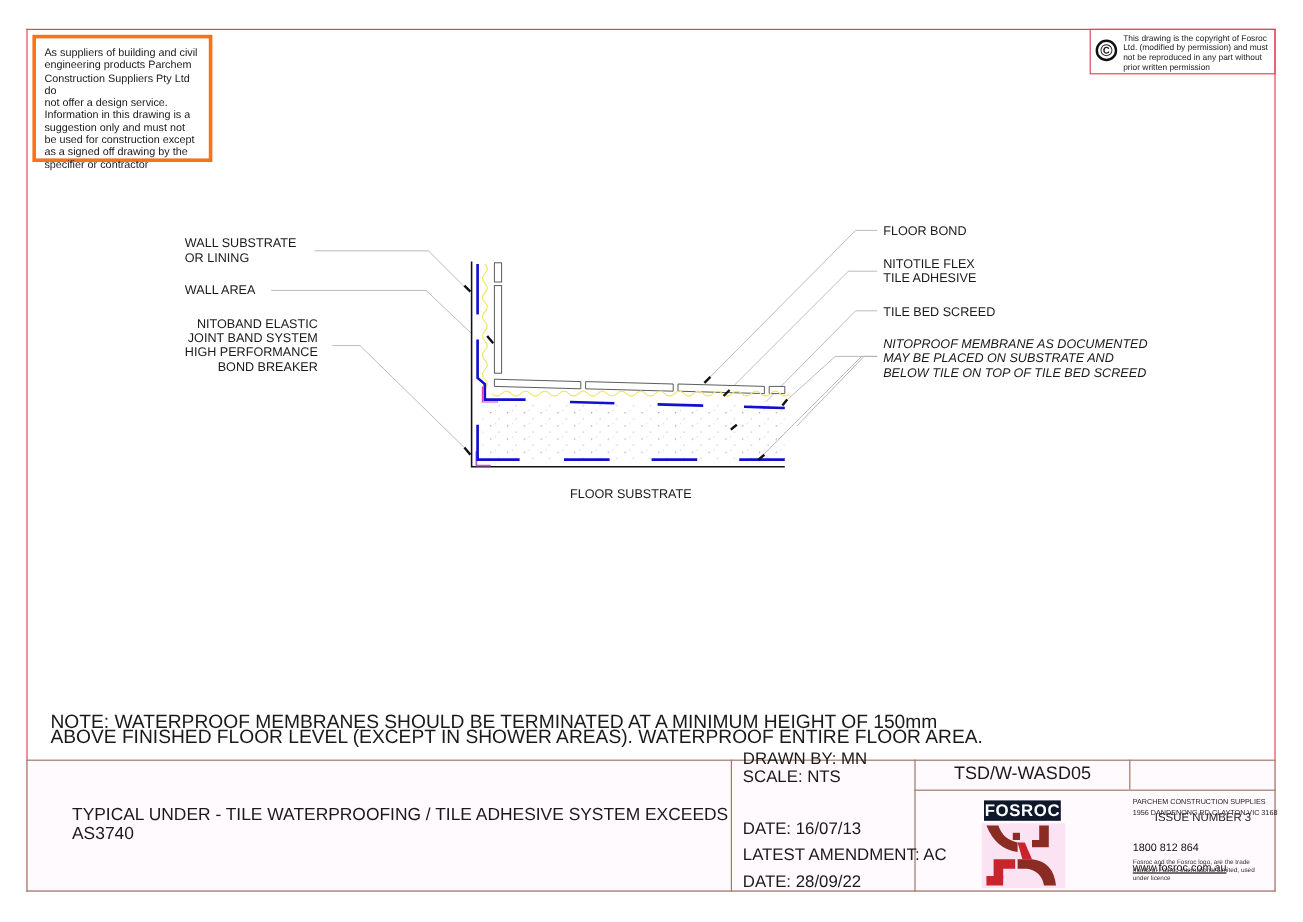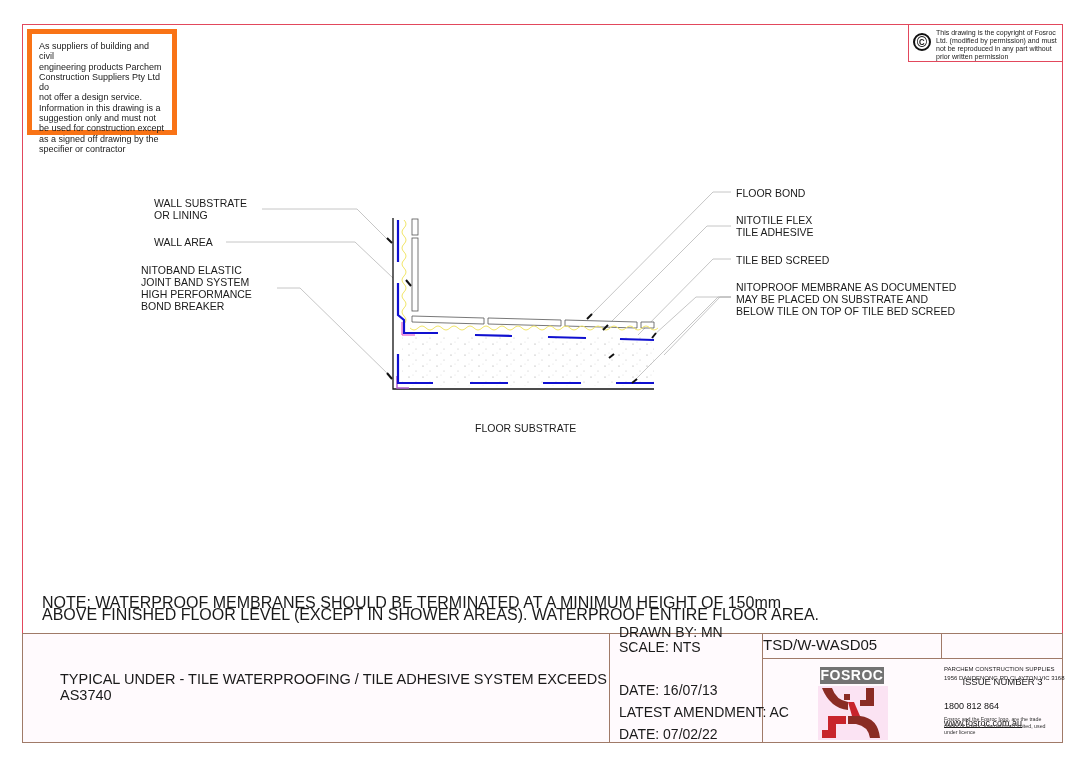--- a/index.html
+++ b/index.html
@@ -1,40 +1,40 @@
 <!DOCTYPE html>
 <html><head>
 <meta charset="utf-8">
 <style>
   html, body { margin:0; padding:0; background:#ffffff; }
   body { width:1086px; height:768px; position:relative; overflow:hidden;
          font-family:"Liberation Sans", sans-serif; color:#1a1a1a; }
   .abs { position:absolute; }
   .frame { position:absolute; left:22px; top:24px; width:1041px; height:719px;
            border:1px solid #e2485c; box-sizing:border-box; border-bottom-color:#a07a68; }
-  .disclaimer { left:27px; top:29px; width:150px; height:106px; border:5px solid #f97316;
+  .disclaimer { left:27px; top:29px; width:150px; height:106px; border:3px solid #f97316;
                 box-sizing:border-box; padding:7px 7px; font-size:9px; line-height:10.3px; }
   .copyright { left:908px; top:24px; width:155px; height:38px; border:1px solid #e2485c;
                box-sizing:border-box; font-size:7px; line-height:8px; }
   .copyright .sym { position:absolute; left:4px; top:8px; width:18px; height:18px; border:2px solid #111;
                border-radius:50%; box-sizing:border-box; font-size:14px; line-height:15px; text-align:center; font-weight:bold; }
   .copyright .txt { position:absolute; left:27px; top:4px; width:126px; color:#222; }
   .lbl { font-size:10.5px; line-height:12px; color:#1a1a1a; white-space:pre; }
   .note { left:42px; top:597px; font-size:16px; line-height:12.3px; white-space:pre; }
   .tb { position:absolute; left:22px; top:633px; width:1041px; height:110px; border-top:1px solid #a07a68; box-sizing:border-box; background:#fffafd; }
   .tb-title { left:60px; top:671px; font-size:14.5px; line-height:16px; width:550px; }
   .vline { position:absolute; width:1px; background:#a07a68; }
   .hline { position:absolute; height:1px; background:#a07a68; }
   .info { left:619px; font-size:14px; }
-  .code { left:763px; top:636px; width:178px; text-align:left; font-size:15px; }
+  .code { left:763px; top:636px; width:178px; text-align:center; font-size:15px; }
   .issue { left:942px; top:640px; width:121px; text-align:center; font-size:9.5px;margin-top:36px; }
   .addr { left:944px; font-size:6px; line-height:8px; color:#222; }
   .web { left:944px; font-size:9px; color:#111; }
   .tm { left:944px; top:716px; width:110px; font-size:5.3px; line-height:6.5px; color:#333; }
-  .logo-box { left:820px; top:667px; width:64px; height:17px; background:#737373; color:#fff;
+  .logo-box { left:820px; top:667px; width:64px; height:17px; background:#0f172a; color:#fff;
               font-weight:bold; font-size:14px; line-height:17px; text-align:center; letter-spacing:0.5px; }
 </style>
 </head>
 <body>
 
 <div class="frame"></div>
 
 <div class="abs disclaimer">
   <div style="white-space:pre-line;">As suppliers of building and civil
 engineering products Parchem
@@ -119,54 +119,54 @@
     <line x1="603" y1="330" x2="608" y2="325"></line>
     <line x1="652" y1="338" x2="656" y2="333"></line>
     <line x1="609" y1="358" x2="614" y2="354"></line>
     <line x1="632" y1="383" x2="637" y2="379"></line>
   </g>
 </svg>
 
 <div class="abs lbl" style="left:154px;top:197px;">WALL SUBSTRATE
 OR LINING</div>
 <div class="abs lbl" style="left:154px;top:236px;">WALL AREA</div>
-<div class="abs lbl" style="left:141px;top:264px;">NITOBAND ELASTIC
+<div class="abs lbl" style="left:154px;top:264px;text-align:right;">NITOBAND ELASTIC
 JOINT BAND SYSTEM
 HIGH PERFORMANCE
 BOND BREAKER</div>
 
 <div class="abs lbl" style="left:736px;top:187px;">FLOOR BOND</div>
 <div class="abs lbl" style="left:736px;top:214px;">NITOTILE FLEX
 TILE ADHESIVE</div>
 <div class="abs lbl" style="left:736px;top:254px;text-align:center;">TILE BED SCREED</div>
-<div class="abs lbl" style="left:736px;top:281px;">NITOPROOF MEMBRANE AS DOCUMENTED
+<div class="abs lbl" style="left:736px;top:281px;font-style:italic;">NITOPROOF MEMBRANE AS DOCUMENTED
 MAY BE PLACED ON SUBSTRATE AND
 BELOW TILE ON TOP OF TILE BED SCREED</div>
 
-<div class="abs lbl" style="left:475px;top:406px;margin-top:16px;">FLOOR SUBSTRATE</div>
+<div class="abs lbl" style="left:475px;top:406px;">FLOOR SUBSTRATE</div>
 
 <div class="abs note">NOTE: WATERPROOF MEMBRANES SHOULD BE TERMINATED AT A MINIMUM HEIGHT OF 150mm
 ABOVE FINISHED FLOOR LEVEL (EXCEPT IN SHOWER AREAS). WATERPROOF ENTIRE FLOOR AREA.</div>
 
 <div class="tb"></div>
 <div class="vline" style="left:609px;top:633px;height:110px;"></div>
 <div class="vline" style="left:762px;top:633px;height:110px;"></div>
 <div class="vline" style="left:941px;top:633px;height:25px;"></div>
 <div class="hline" style="left:762px;top:658px;width:301px;"></div>
 <div class="hline" style="left:22px;top:742px;width:1041px;"></div>
 <div class="vline" style="left:22px;top:633px;height:110px;"></div>
 <div class="vline" style="left:1062px;top:633px;height:110px;"></div>
 
 <div class="abs tb-title">TYPICAL UNDER - TILE WATERPROOFING / TILE ADHESIVE SYSTEM EXCEEDS AS3740</div>
 
 <div class="abs info" style="top:639px;">SCALE: NTS</div>
 <div class="abs info" style="top:624px;">DRAWN BY: MN</div>
 <div class="abs info" style="top:682px;">DATE: 16/07/13</div>
 <div class="abs info" style="top:704px;">LATEST AMENDMENT: AC</div>
-<div class="abs info" style="top:726px;">DATE: 07/02/22</div>
+<div class="abs info" style="top:726px;">DATE: 28/09/22</div>
 
 <div class="abs code">TSD/W-WASD05</div>
 <div class="abs issue">ISSUE NUMBER 3</div>
 
 <div class="abs logo-box">FOSROC</div>
 <svg class="abs" style="left:818px;top:686px;" width="70" height="54">
   <rect x="0" y="0" width="70" height="54" fill="#fbe3f3"></rect>
   <path d="M4,2 h10 q4,12 16,14 v8 q-18,-2 -26,-22 z" fill="#8a2c24"></path>
   <rect x="26" y="8" width="6" height="6" fill="#8a2c24"></rect>
   <path d="M48,2 h8 v18 h-14 v-6 h6 z" fill="#8a2c24"></path>

